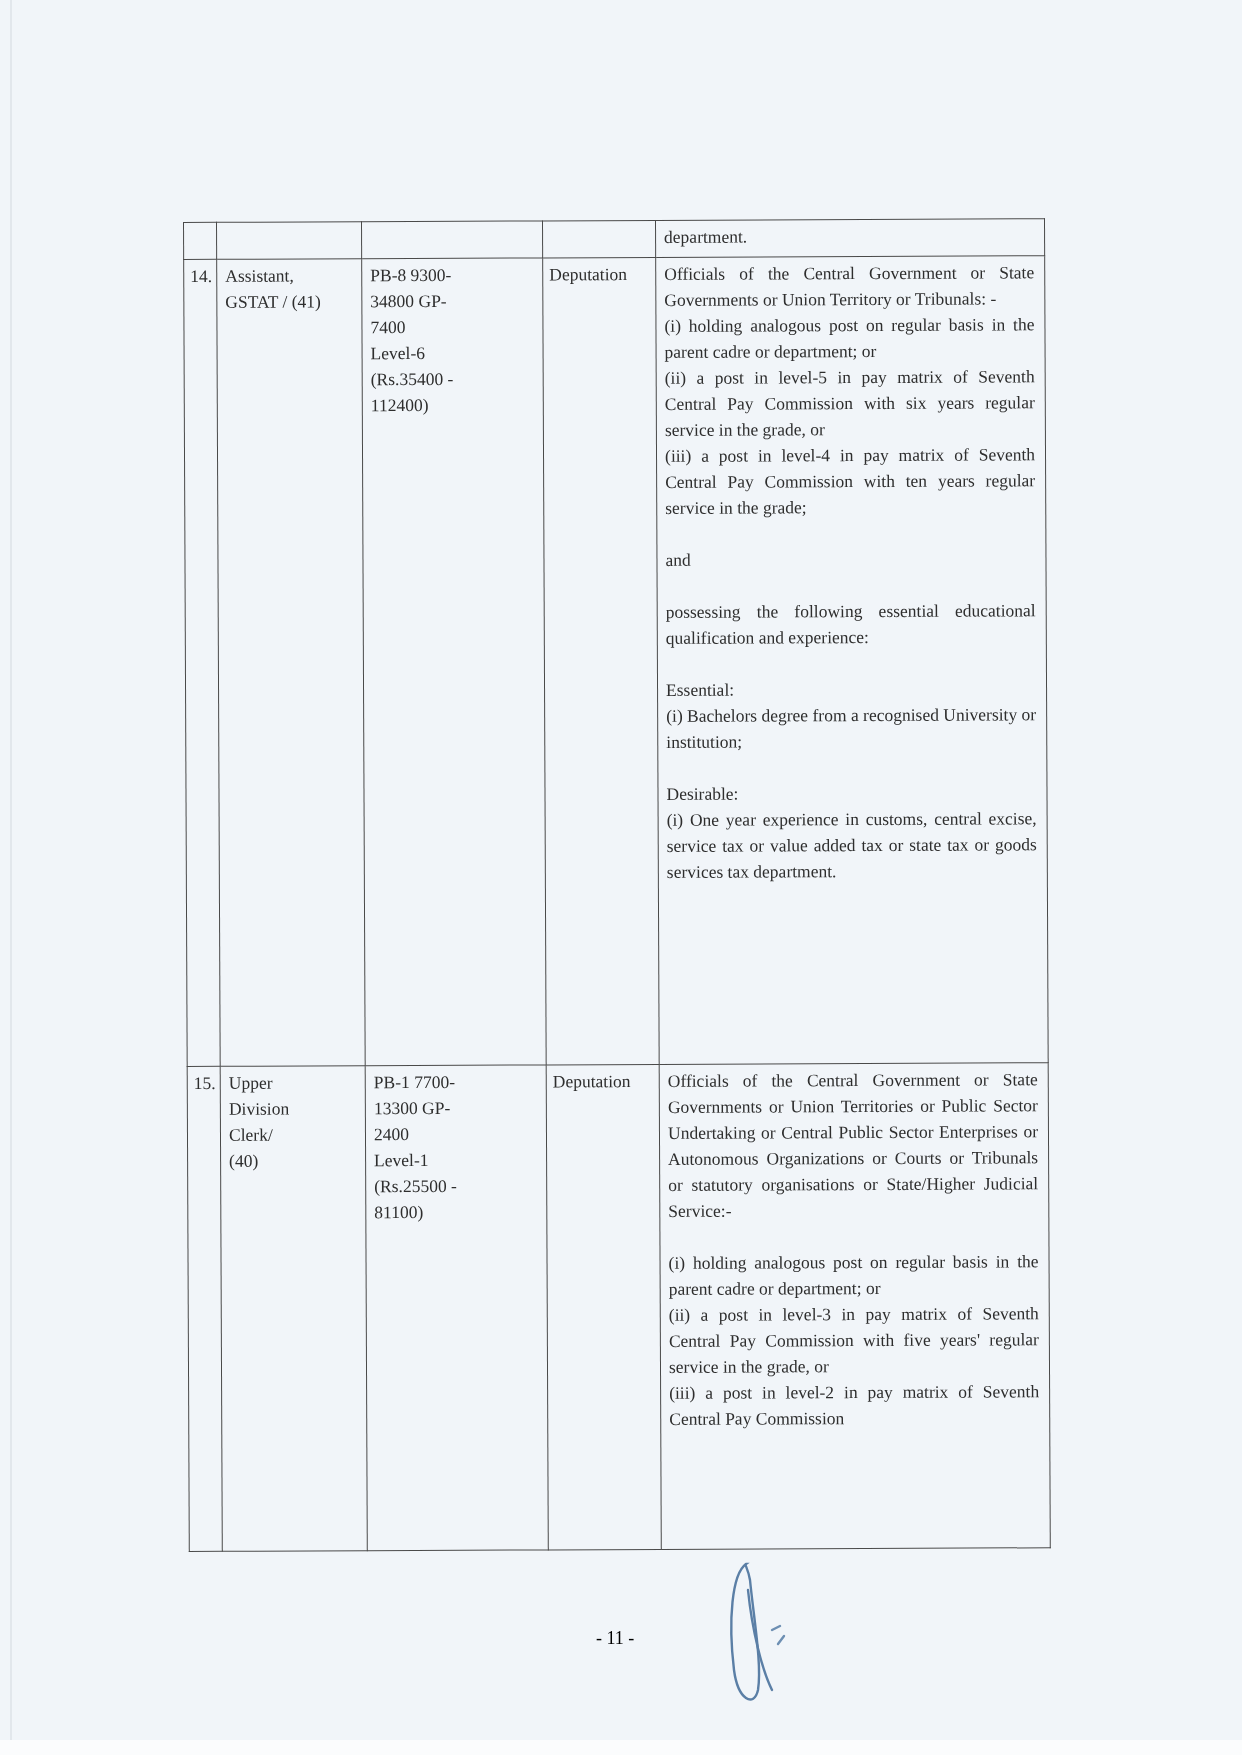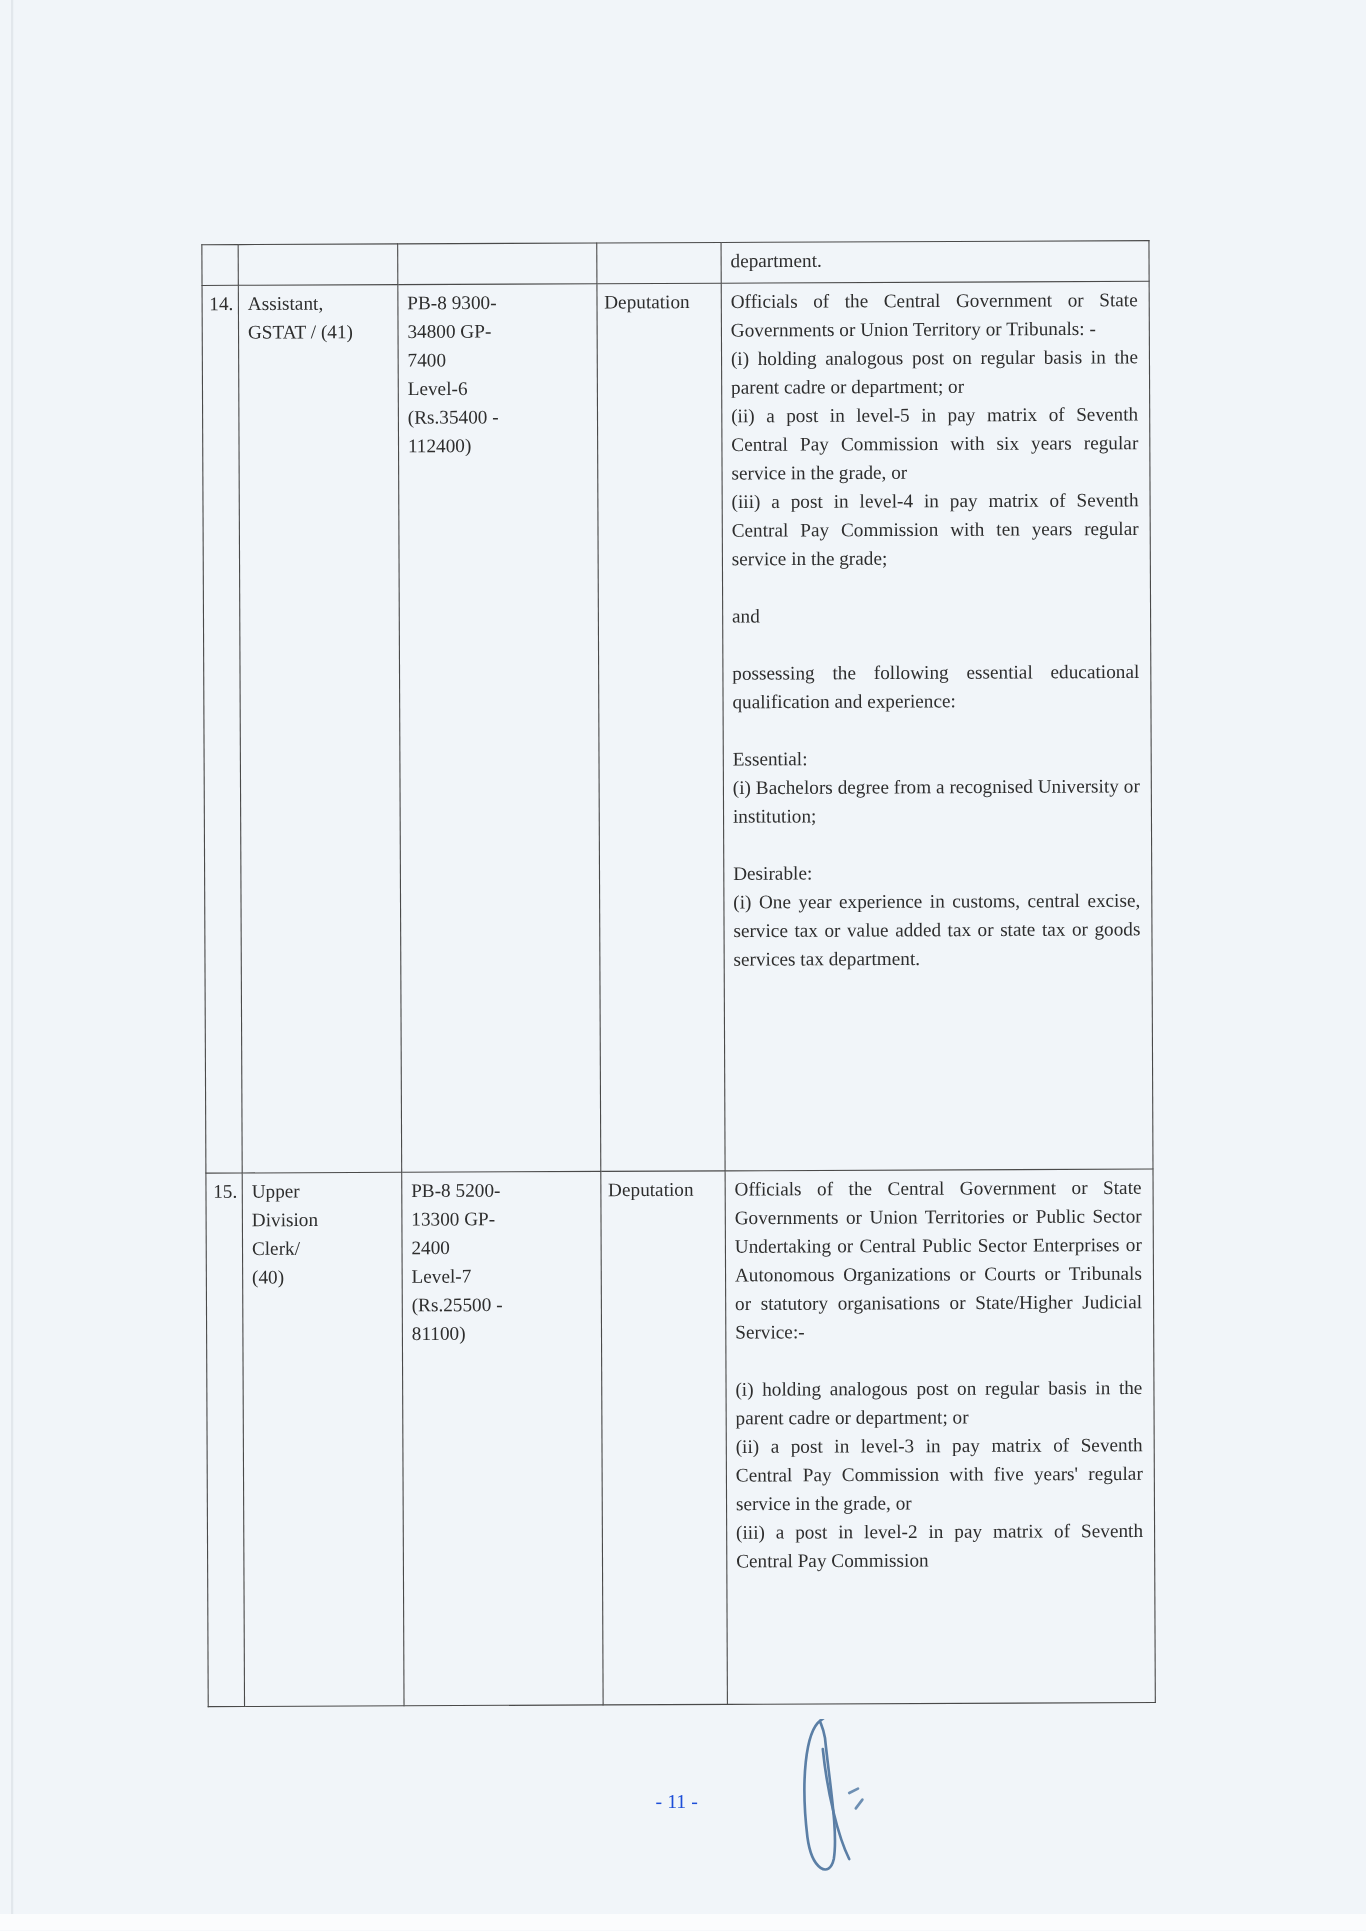--- a/index.html
+++ b/index.html
@@ -58,21 +58,21 @@
     .para { margin: 0; }
     .gap { height: 26px; }
     .row-cont td { height: 30px; }
     .row-14 td { height: 800px; }
     .row-15 td { height: 478px; }
     .page-number {
       position: absolute;
       left: 596px;
       top: 1628px;
       font-size: 18px;
-      color: #1d4ed8;
+      color: #000000;
     }
     .signature {
       position: absolute;
       left: 710px;
       top: 1560px;
       width: 90px;
       height: 150px;
     }
   </style>
 </head>
@@ -128,24 +128,24 @@
 
   <tr class="row-15">
     <td class="c-sno">15.</td>
     <td class="c-post">
       <div>Upper</div>
       <div>Division</div>
       <div>Clerk/</div>
       <div>(40)</div>
     </td>
     <td class="c-pay">
-      <div>PB-8 5200-</div>
+      <div>PB-1 7700-</div>
       <div>13300 GP-</div>
       <div>2400</div>
-      <div>Level-7</div>
+      <div>Level-1</div>
       <div>(Rs.25500 -</div>
       <div>81100)</div>
     </td>
     <td class="c-method">Deputation</td>
     <td class="c-elig">
       <p class="para justify">Officials of the Central Government or State Governments or Union Territories or Public Sector Undertaking or Central Public Sector Enterprises or Autonomous Organizations or Courts or Tribunals or statutory organisations or State/Higher Judicial Service:-</p>
       <div class="gap"></div>
       <p class="para justify">(i) holding analogous post on regular basis in the parent cadre or department; or</p>
       <p class="para justify">(ii) a post in level-3 in pay matrix of Seventh Central Pay Commission with five years' regular service in the grade, or</p>
       <p class="para justify">(iii) a post in level-2 in pay matrix of Seventh Central Pay Commission</p>

